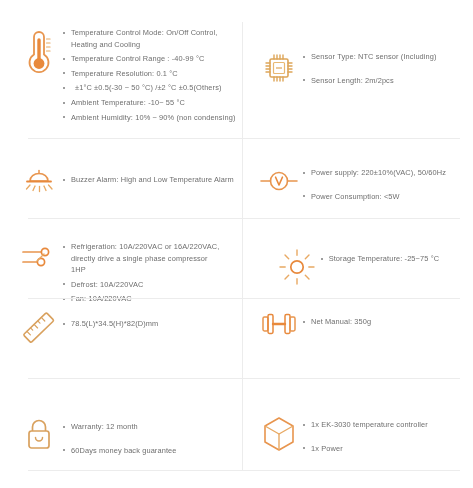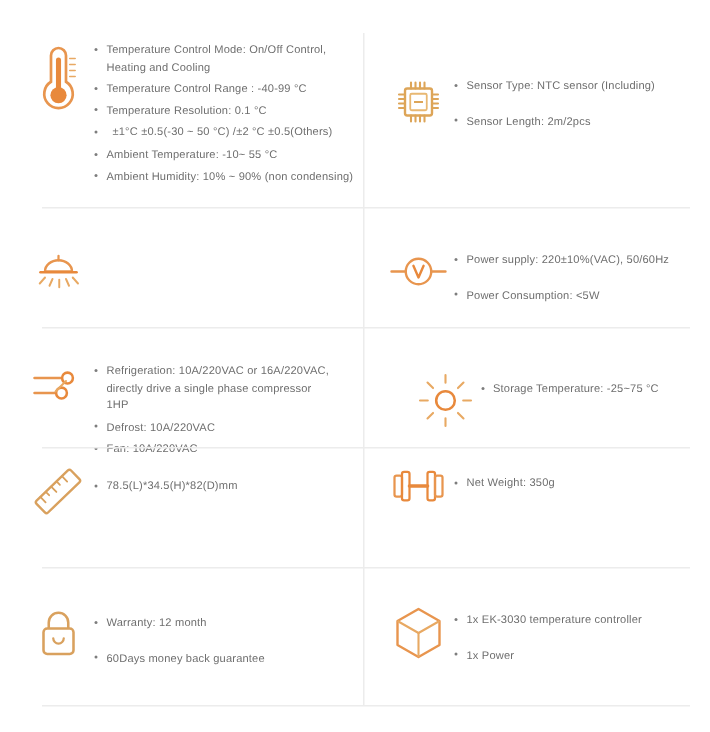--- a/index.html
+++ b/index.html
@@ -149,20 +149,23 @@
           <path d="M7 18.5 h24" stroke="#e8893c" stroke-width="1.8" stroke-linecap="round"></path>
           <g stroke="#e8a963" stroke-width="1.3" stroke-linecap="round">
             <path d="M10 22 l-3.5 4"></path>
             <path d="M15 23 l-2 4.5"></path>
             <path d="M19.5 23.5 v5"></path>
             <path d="M24 23 l2 4.5"></path>
             <path d="M28.5 22 l3.5 4"></path>
           </g>
         </svg>
       </div>
+      <div class="bullets" style="padding-top:11px;">
+        <div class="bullet">Buzzer Alarm: High and Low Temperature Alarm</div>
+      </div>
     </div>
     <div class="cell cell-right" style="padding-top:3px;">
       <div class="icon-wrap">
         <svg width="42" height="30" viewBox="0 0 42 30">
           <circle cx="21" cy="15" r="8.5" fill="none" stroke="#e8954e" stroke-width="1.6"></circle>
           <path d="M3 15 h9.5 M29.5 15 h9.5" stroke="#e8954e" stroke-width="1.6" stroke-linecap="round"></path>
           <path d="M17.6 11.2 L21 19 l3.4 -7.8" fill="none" stroke="#e8893c" stroke-width="1.6" stroke-linecap="round" stroke-linejoin="round"></path>
         </svg>
       </div>
       <div class="bullets">
@@ -229,28 +232,28 @@
       <div class="icon-wrap">
         <svg width="40" height="28" viewBox="0 0 40 28">
           <rect x="4" y="7" width="5" height="14" rx="1.4" fill="none" stroke="#e8954e" stroke-width="1.5"></rect>
           <rect x="9" y="4.5" width="5" height="19" rx="1.4" fill="none" stroke="#e8893c" stroke-width="1.5"></rect>
           <rect x="26" y="4.5" width="5" height="19" rx="1.4" fill="none" stroke="#e8893c" stroke-width="1.5"></rect>
           <rect x="31" y="7" width="5" height="14" rx="1.4" fill="none" stroke="#e8954e" stroke-width="1.5"></rect>
           <path d="M14 14 h12" stroke="#e8893c" stroke-width="2.4" stroke-linecap="round"></path>
         </svg>
       </div>
       <div class="bullets" style="padding-top:6px;">
-        <div class="bullet">Net Weight: 350g</div>
+        <div class="bullet">Net Manual: 350g</div>
       </div>
     </div>
   </div>
 
   <div class="row-sep" style="top:378px;"></div>
 
-  <div class="row" style="top:400px;">
+  <div class="row" style="top:412px;">
     <div class="cell cell-left" style="padding-top:4px;">
       <div class="icon-wrap">
         <svg width="34" height="40" viewBox="0 0 34 40">
           <path d="M10.5 15 v-4 a6.5 6.5 0 0 1 13 0 v4" fill="none" stroke="#d9a15e" stroke-width="1.7"></path>
           <rect x="7" y="15" width="20" height="17" rx="2.5" fill="none" stroke="#d9a15e" stroke-width="1.7"></rect>
           <path d="M13.5 21.5 a3.5 3.5 0 0 0 7 0" fill="none" stroke="#d9a15e" stroke-width="1.5" stroke-linecap="round"></path>
         </svg>
       </div>
       <div class="bullets" style="padding-top:5px;">
         <div class="bullet spaced">Warranty: 12 month</div>

